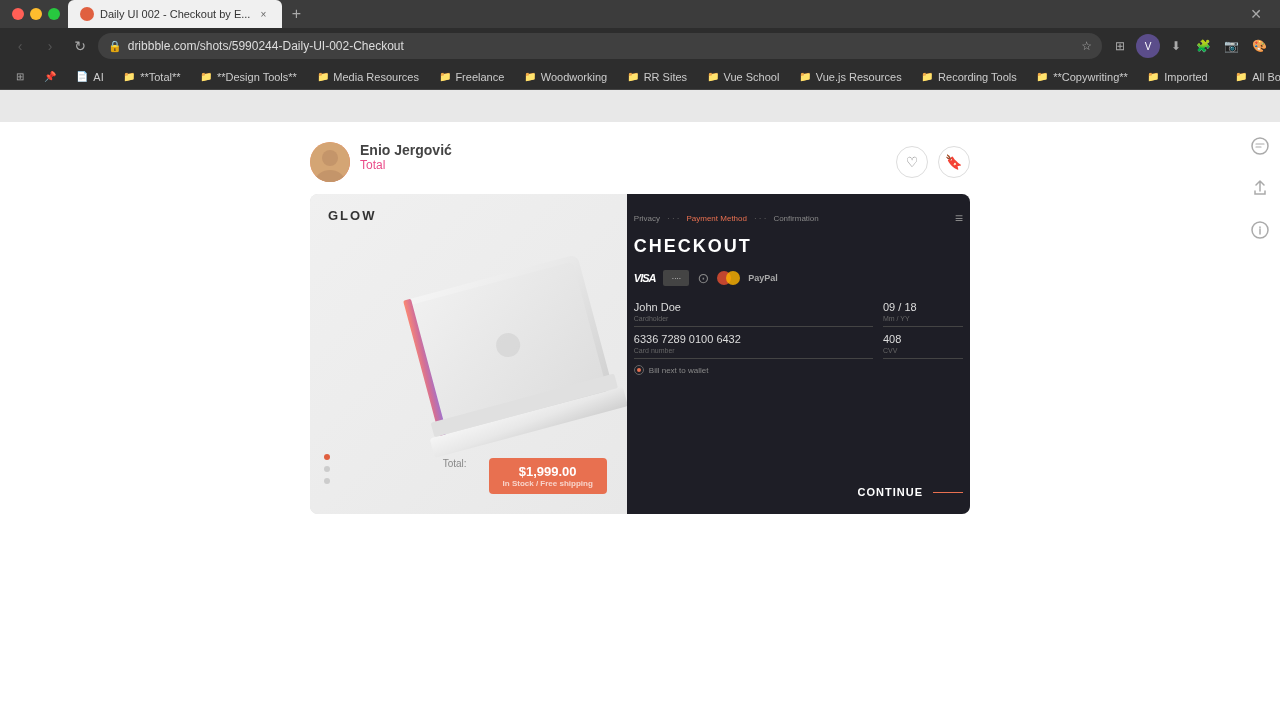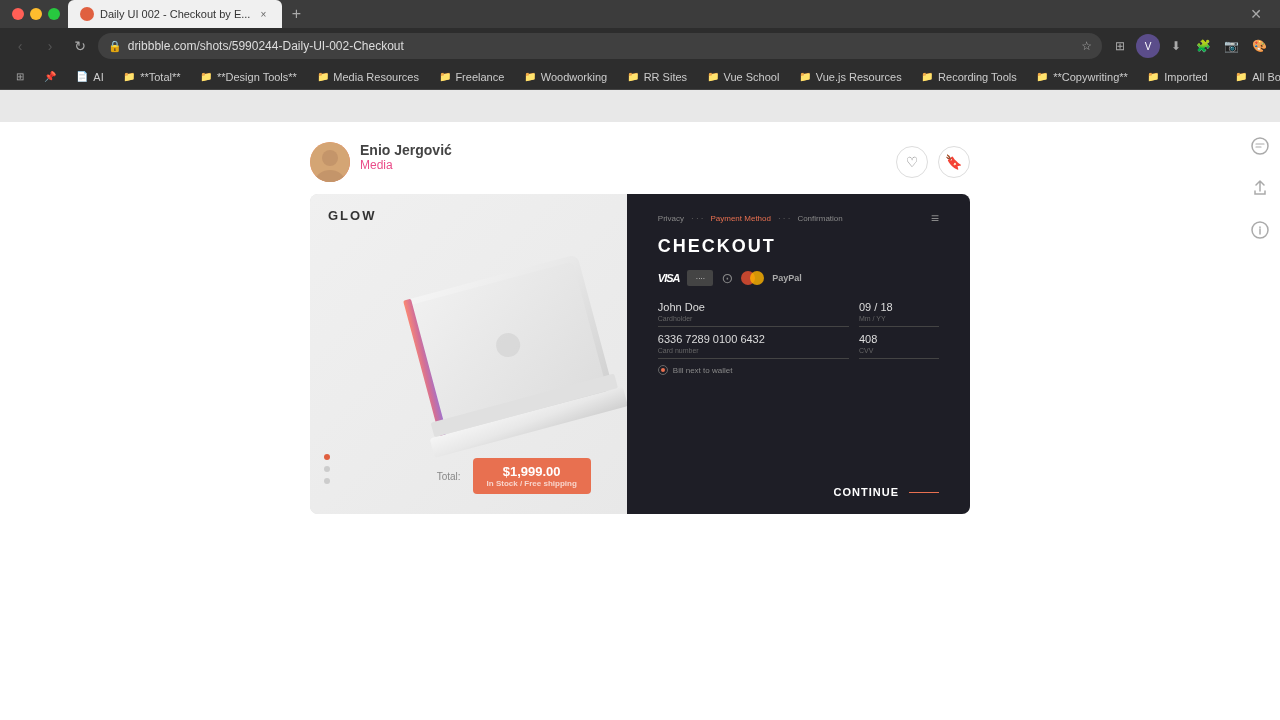--- a/index.html
+++ b/index.html
@@ -346,24 +346,23 @@
       width: 6px;
       height: 6px;
       border-radius: 50%;
       background: #ccc;
     }
     .dot.active { background: #e06040; }
 
     .total-label {
       position: absolute;
       bottom: 20px;
-      right: 36px;
-      display: flex;
-      align-items: center;
-      gap: 12px;
+      right: 20px;
+      display: flex;
+      gap: 22px;
     }
 
     .total-text {
       font-size: 10px;
       color: #888;
     }
 
     .price-btn {
       background: #e87050;
       color: white;
@@ -379,21 +378,21 @@
       font-size: 8px;
       color: rgba(255,255,255,0.7);
       display: block;
       text-align: center;
     }
 
     
     .card-right {
       width: 52%;
       background: #1e1e26;
-      padding: 16px 31px;
+      padding: 16px 7px;
       display: flex;
       flex-direction: column;
     }
 
     .checkout-nav {
       display: flex;
       align-items: center;
       justify-content: space-between;
       margin-bottom: 10px;
     }
@@ -709,21 +708,21 @@
         <div class="author-info">
           <div class="avatar">
             <svg width="40" height="40" viewBox="0 0 40 40">
               <circle cx="20" cy="20" r="20" fill="#d4a574"></circle>
               <circle cx="20" cy="16" r="8" fill="#c4956a"></circle>
               <ellipse cx="20" cy="38" rx="14" ry="10" fill="#c4956a"></ellipse>
             </svg>
           </div>
           <div>
             <div class="author-name">Enio Jergović</div>
-            <div class="follow-link">Media</div>
+            <div class="follow-link">Total</div>
           </div>
         </div>
         <div class="shot-actions">
           <div class="action-btn">♡</div>
           <div class="action-btn">🔖</div>
         </div>
       </div>
 
       <div class="shot-image-container">
         <div class="shot-image">

